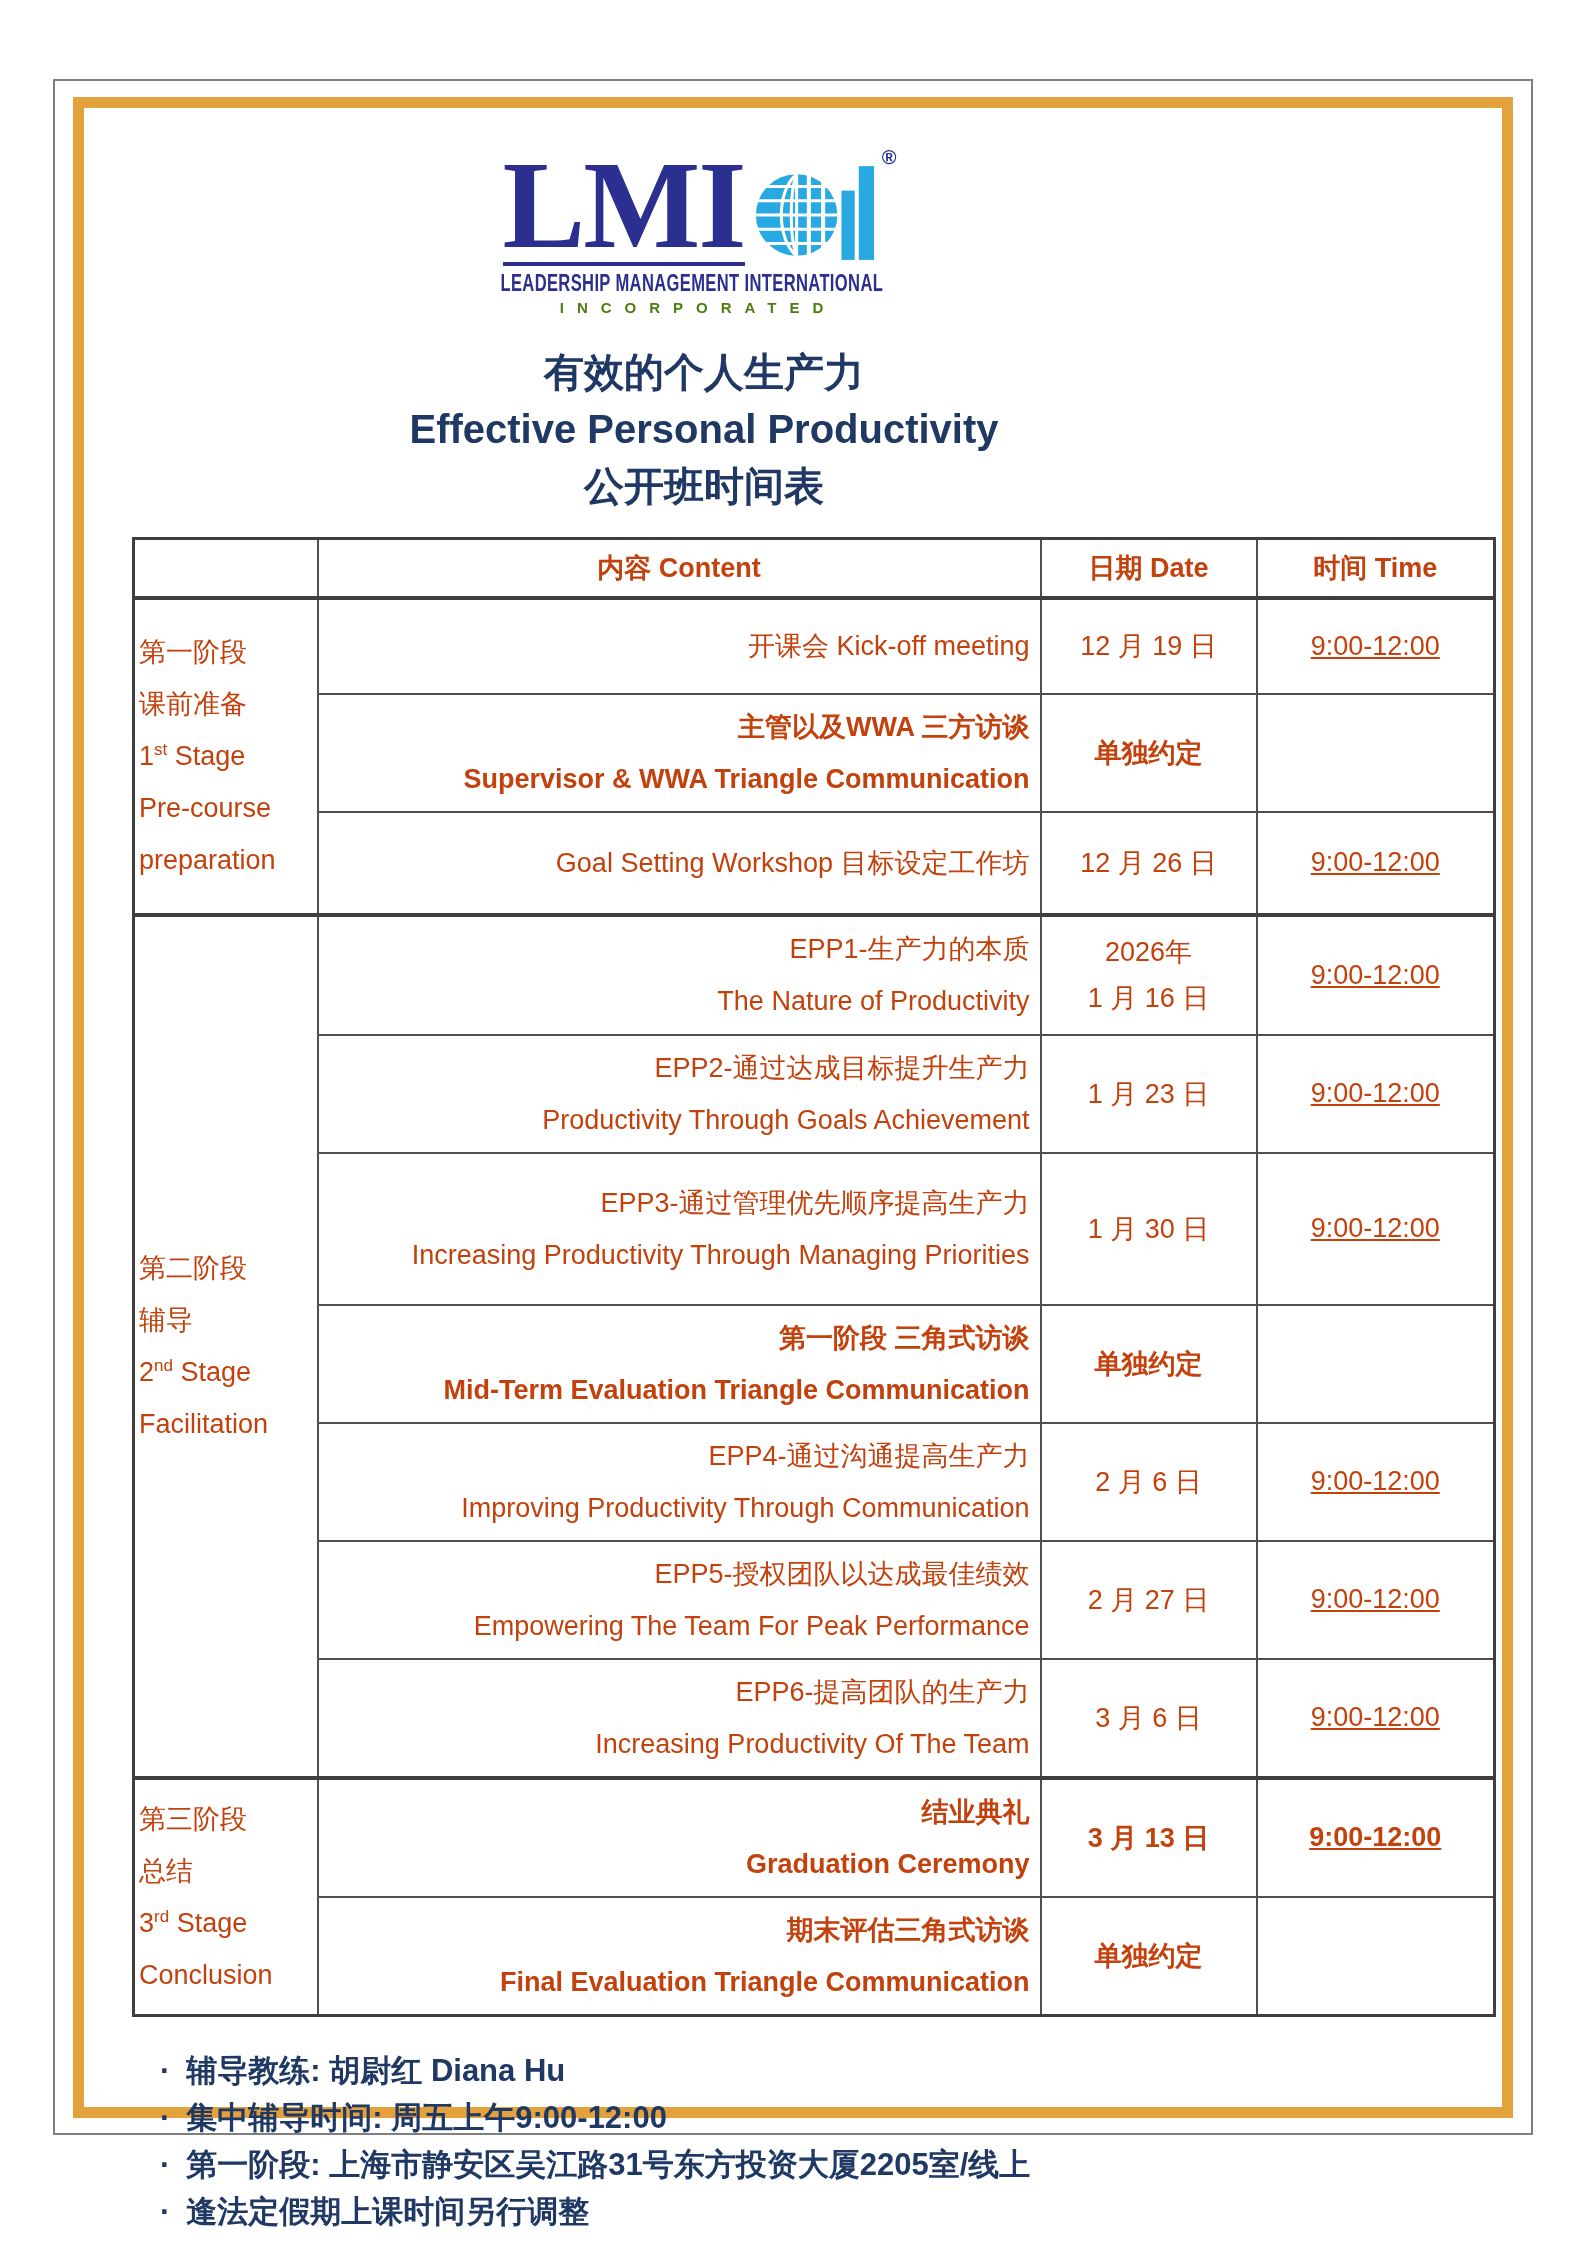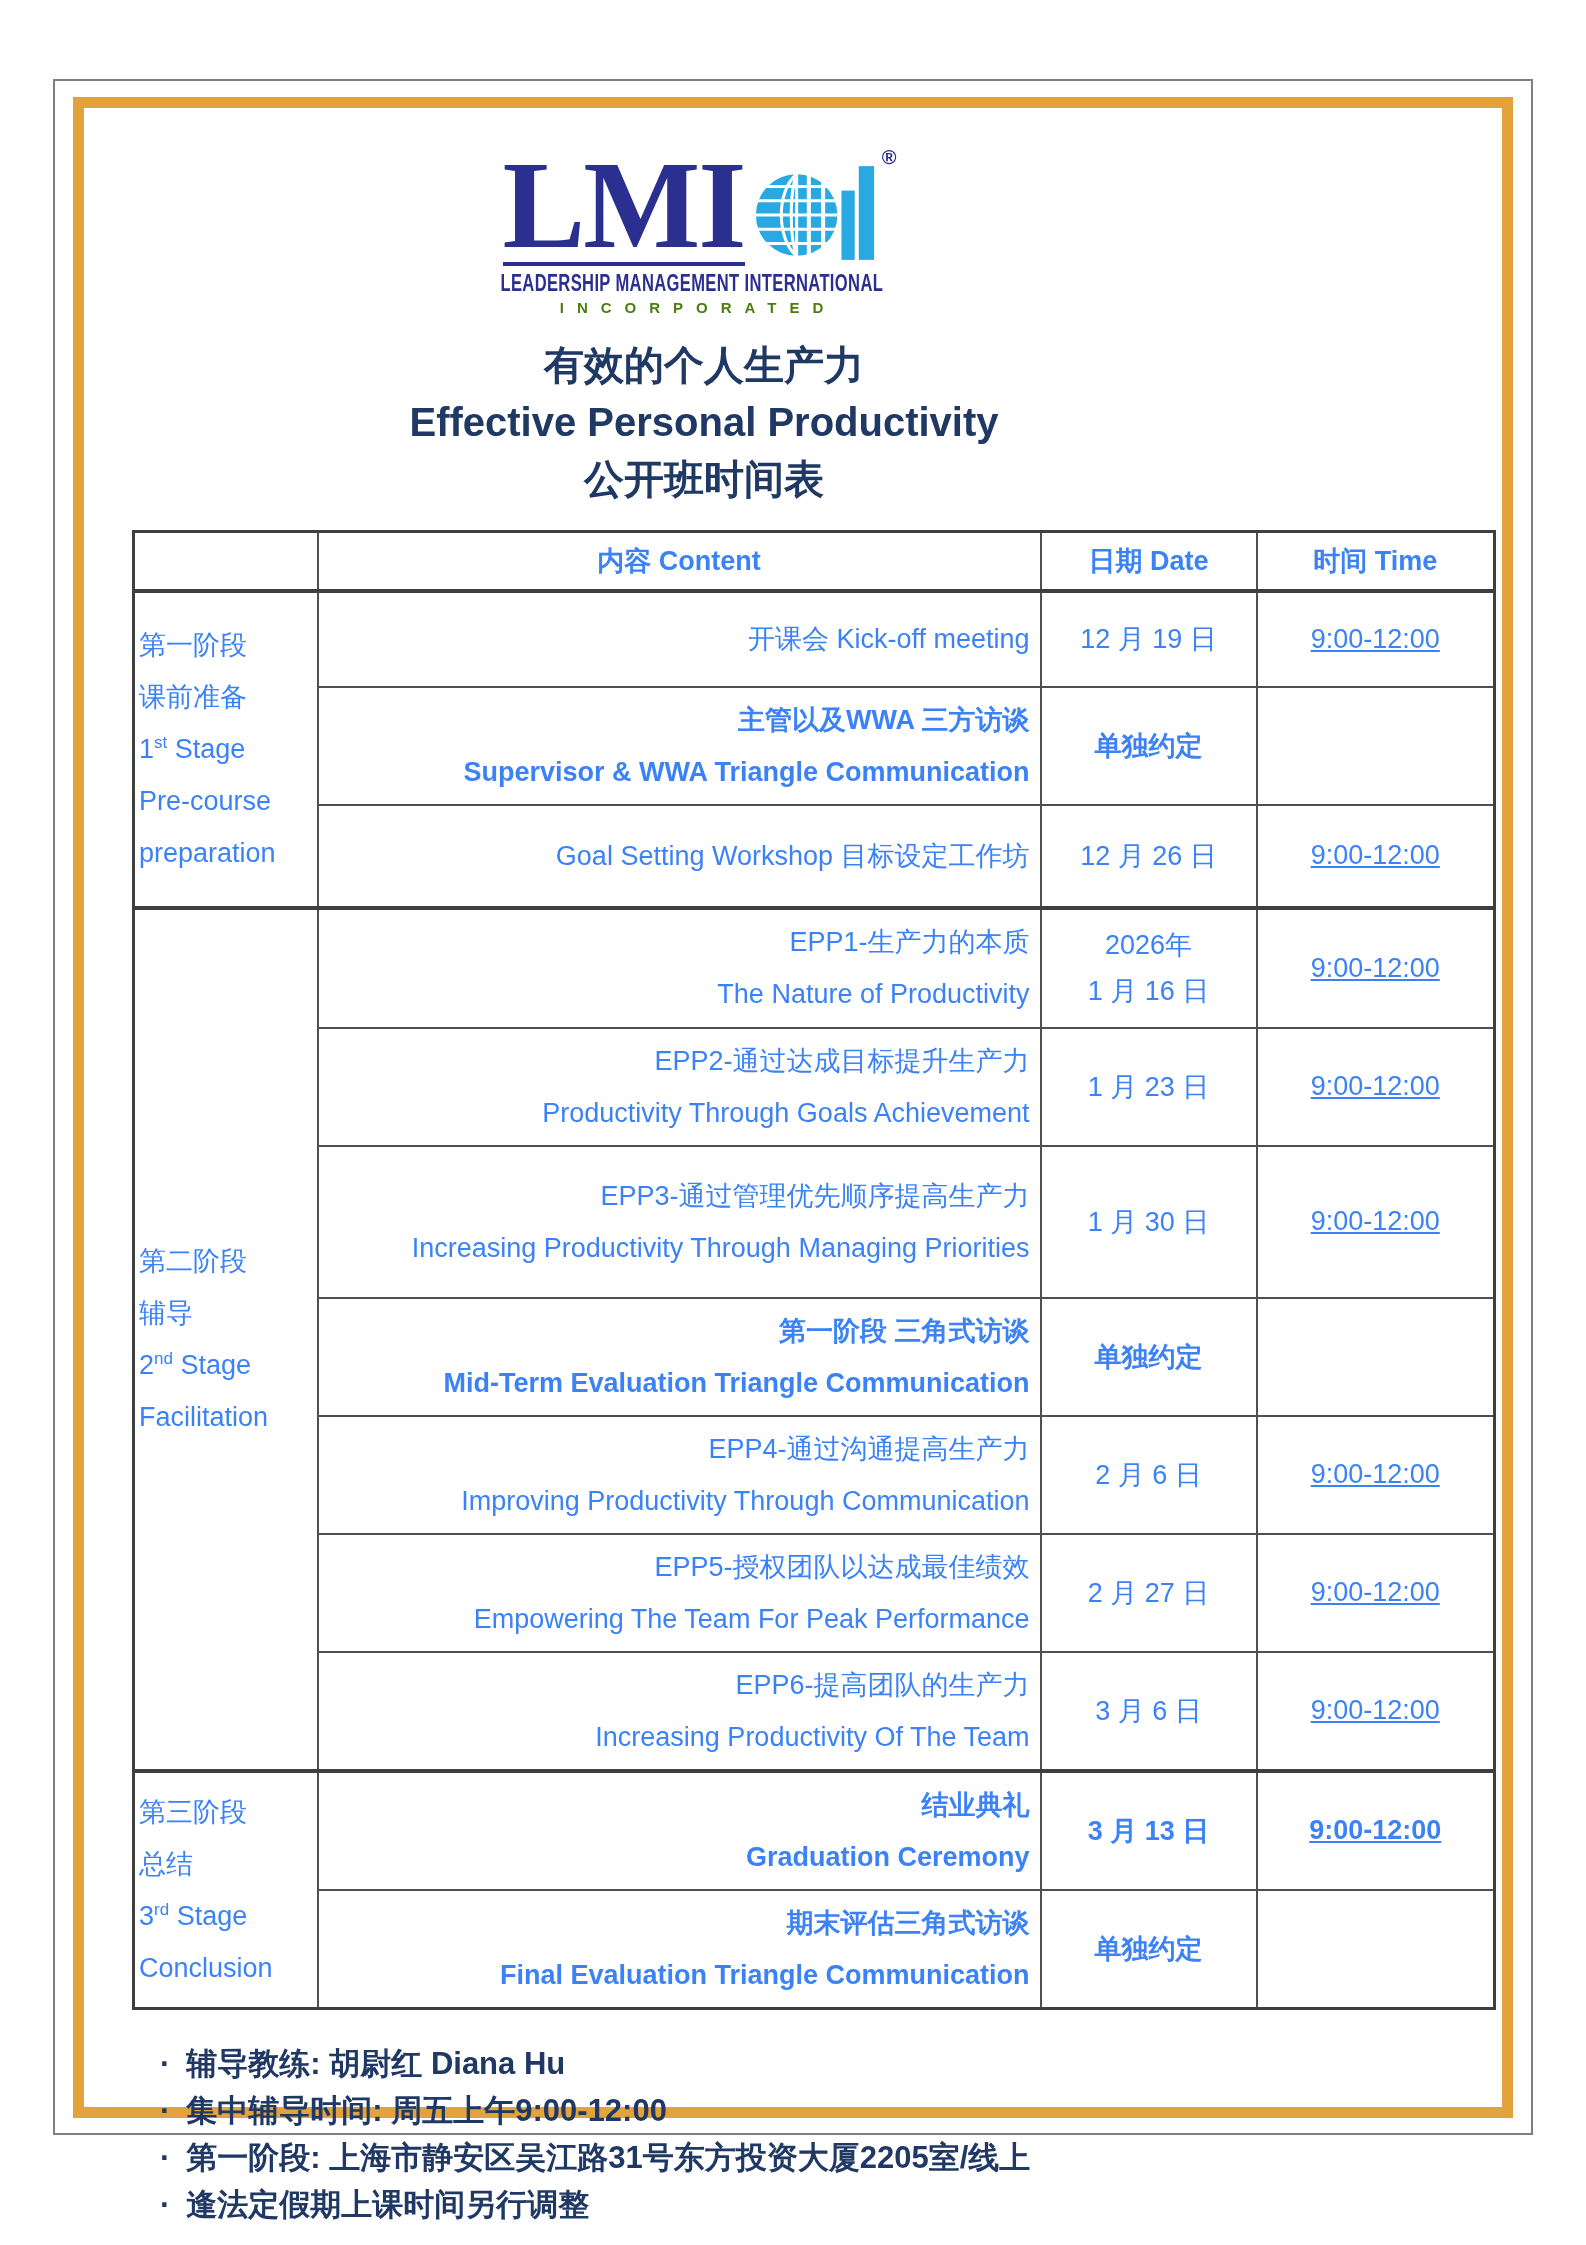--- a/index.html
+++ b/index.html
@@ -32,36 +32,36 @@
   .logo-line1 {
     margin-top:4px; font-size:23px; font-weight:bold; color:#2B2F90;
     white-space:nowrap; transform:scaleX(0.72); letter-spacing:0.5px;
   }
   .logo-line2 {
     margin-top:2px; font-size:15px; font-weight:bold; color:#4d7c0f;
     letter-spacing:13px; text-indent:13px; white-space:nowrap;
   }
 
   
-  .title-block { margin-top:21px; text-align:center;padding-left:25px; }
+  .title-block { margin-top:28px; text-align:center;padding-left:25px; }
   .title-line { font-size:40px; font-weight:bold; line-height:57px; color:#1F3864; }
 
   
   table.schedule {
     margin-left:48px; margin-top:22px; width:1361px;
     border-collapse:collapse; table-layout:fixed;
     border:3px solid #3F3F3F;
   }
   .schedule col.c-stage { width:184px; }
   .schedule col.c-content { width:723px; }
   .schedule col.c-date { width:216px; }
   .schedule col.c-time { width:238px; }
   .schedule th, .schedule td {
     border:2px solid #4F4F4F; vertical-align:middle;
-    font-size:27px; color:#3b82f6;
+    font-size:27px; color:#c2410c;
   }
   .schedule thead th { height:59px; font-weight:bold; text-align:center; border-bottom:4px solid #3F3F3F; }
   .schedule tr.gs td { border-top:4px solid #3F3F3F; }
   td.cell-stage { text-align:left; line-height:52px; padding:6px 4px; }
   td.cell-content { text-align:right; padding:6px 10px 6px 14px; line-height:52px; }
   td.cell-content .en { white-space:pre-wrap; }
   td.cell-date { text-align:center; line-height:46px; padding:4px 2px; }
   td.cell-time { text-align:center; padding:4px 2px;text-decoration:underline; }
   tr.bold td.cell-content, tr.bold td.cell-date, tr.bold td.cell-time { font-weight:bold; }
   tr.rh-a { height:96px; } tr.rh-b { height:102px; } tr.rh-c { height:103px; }

